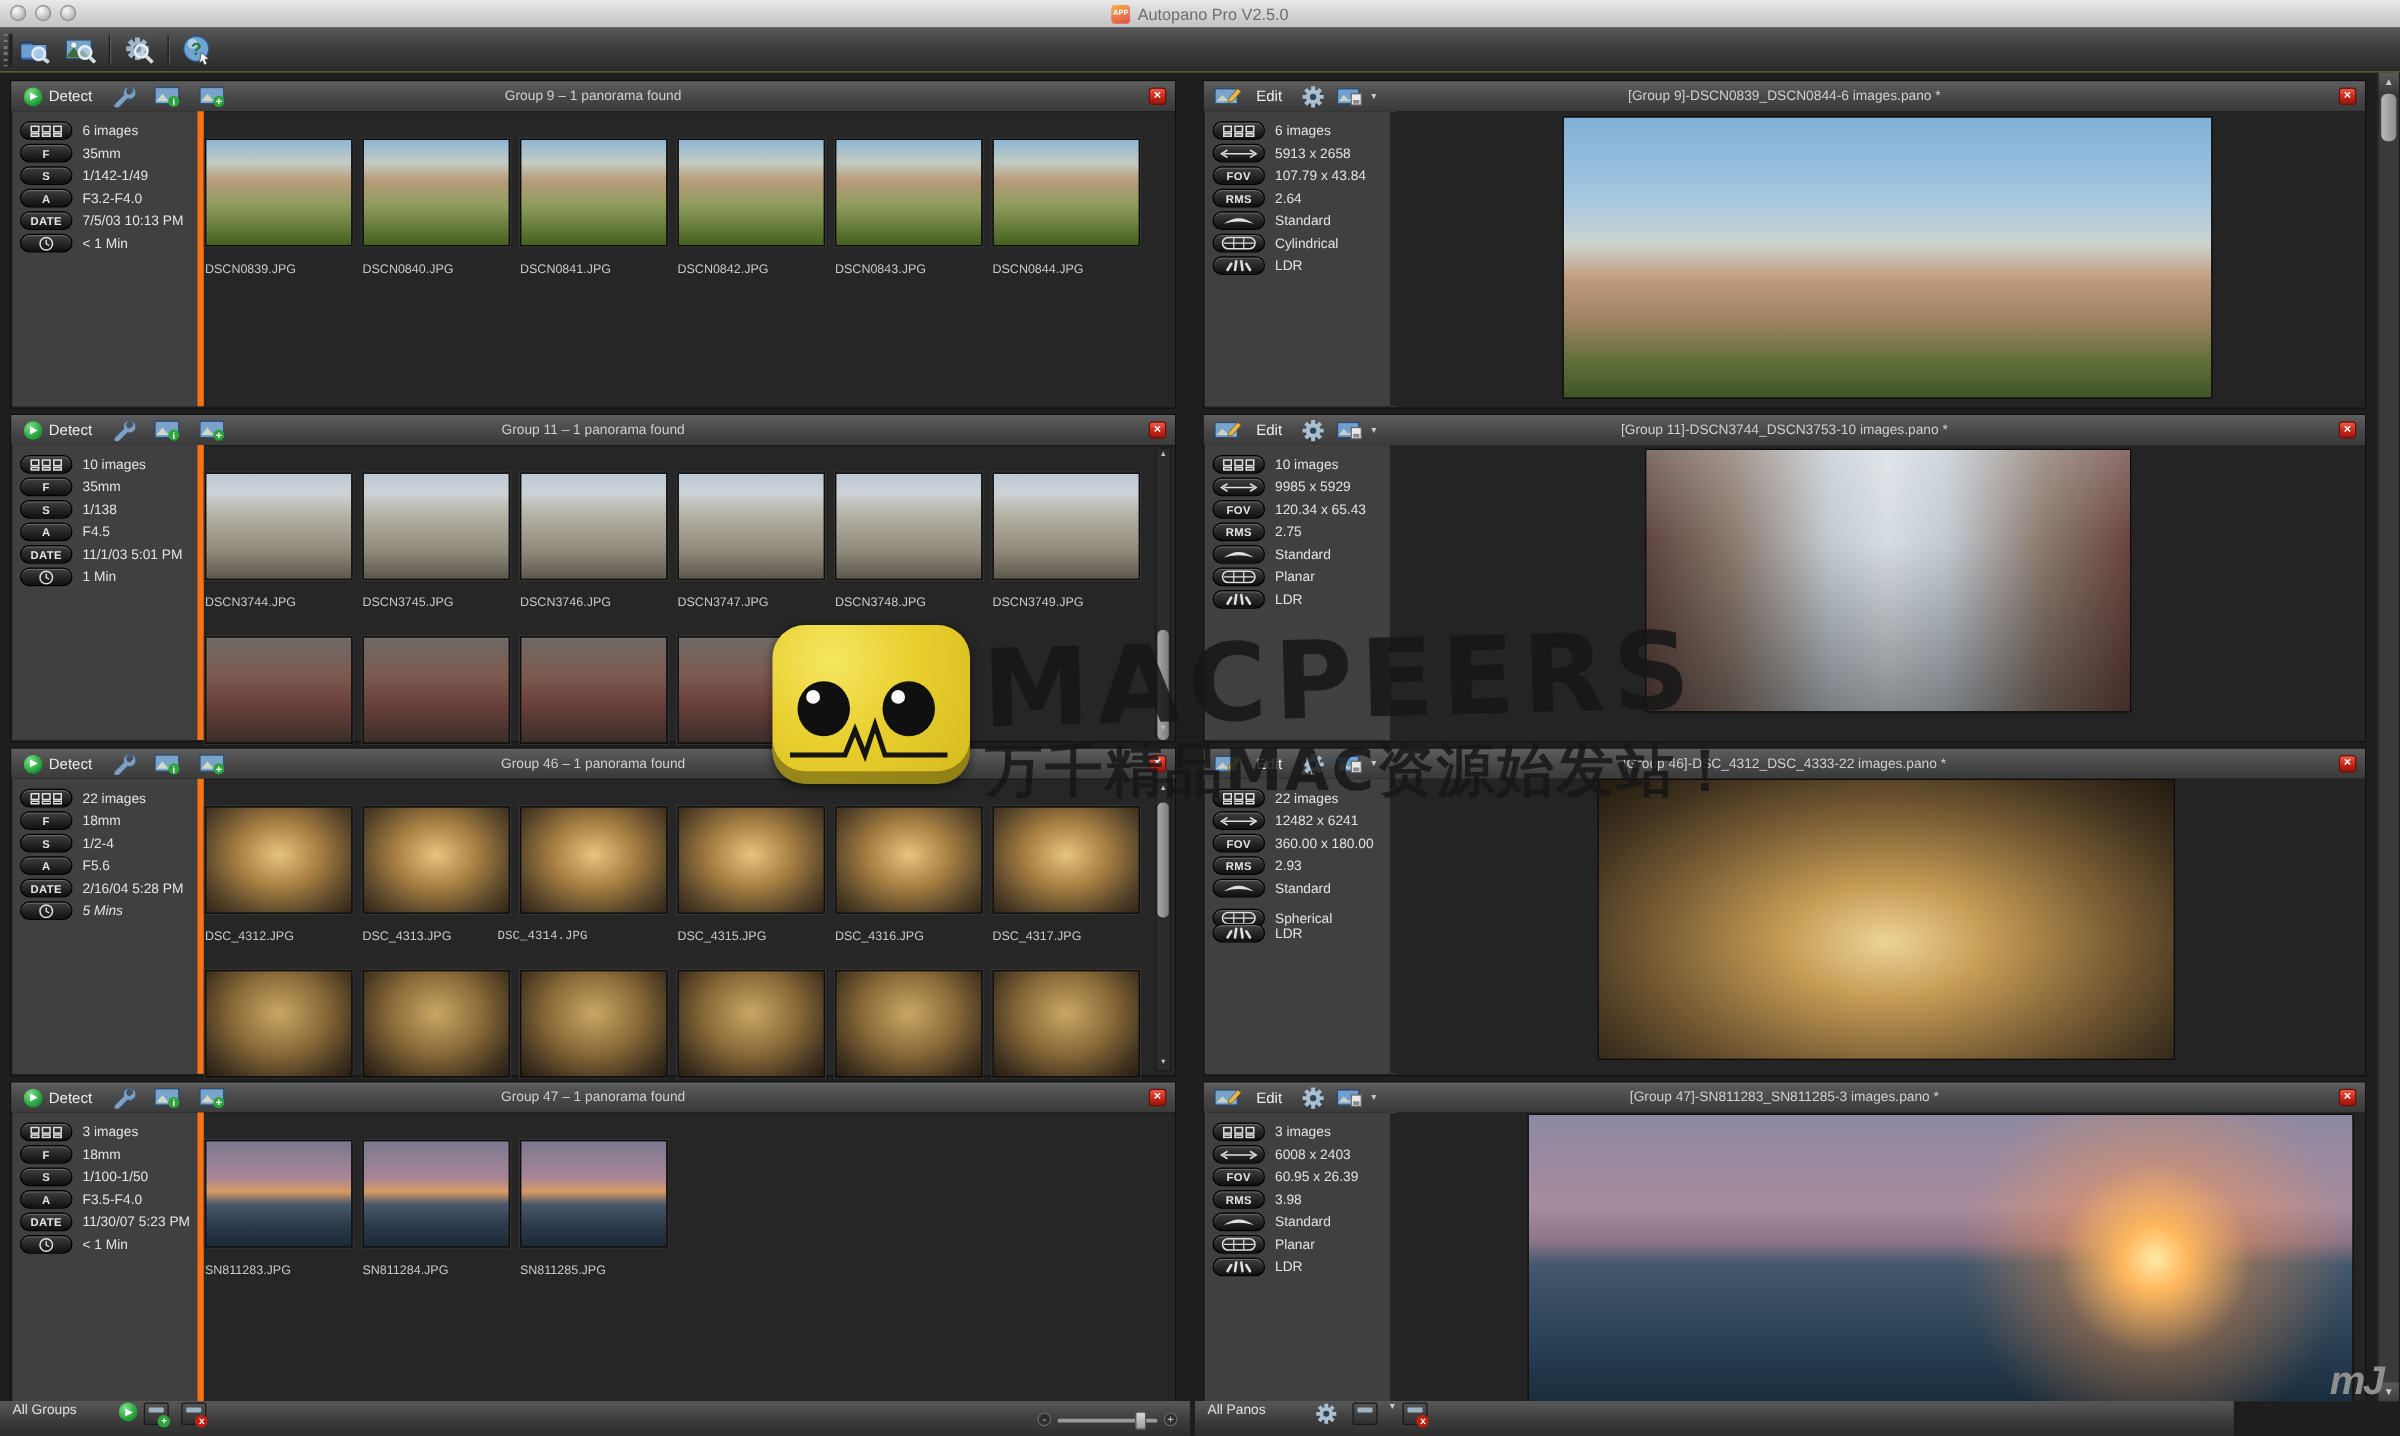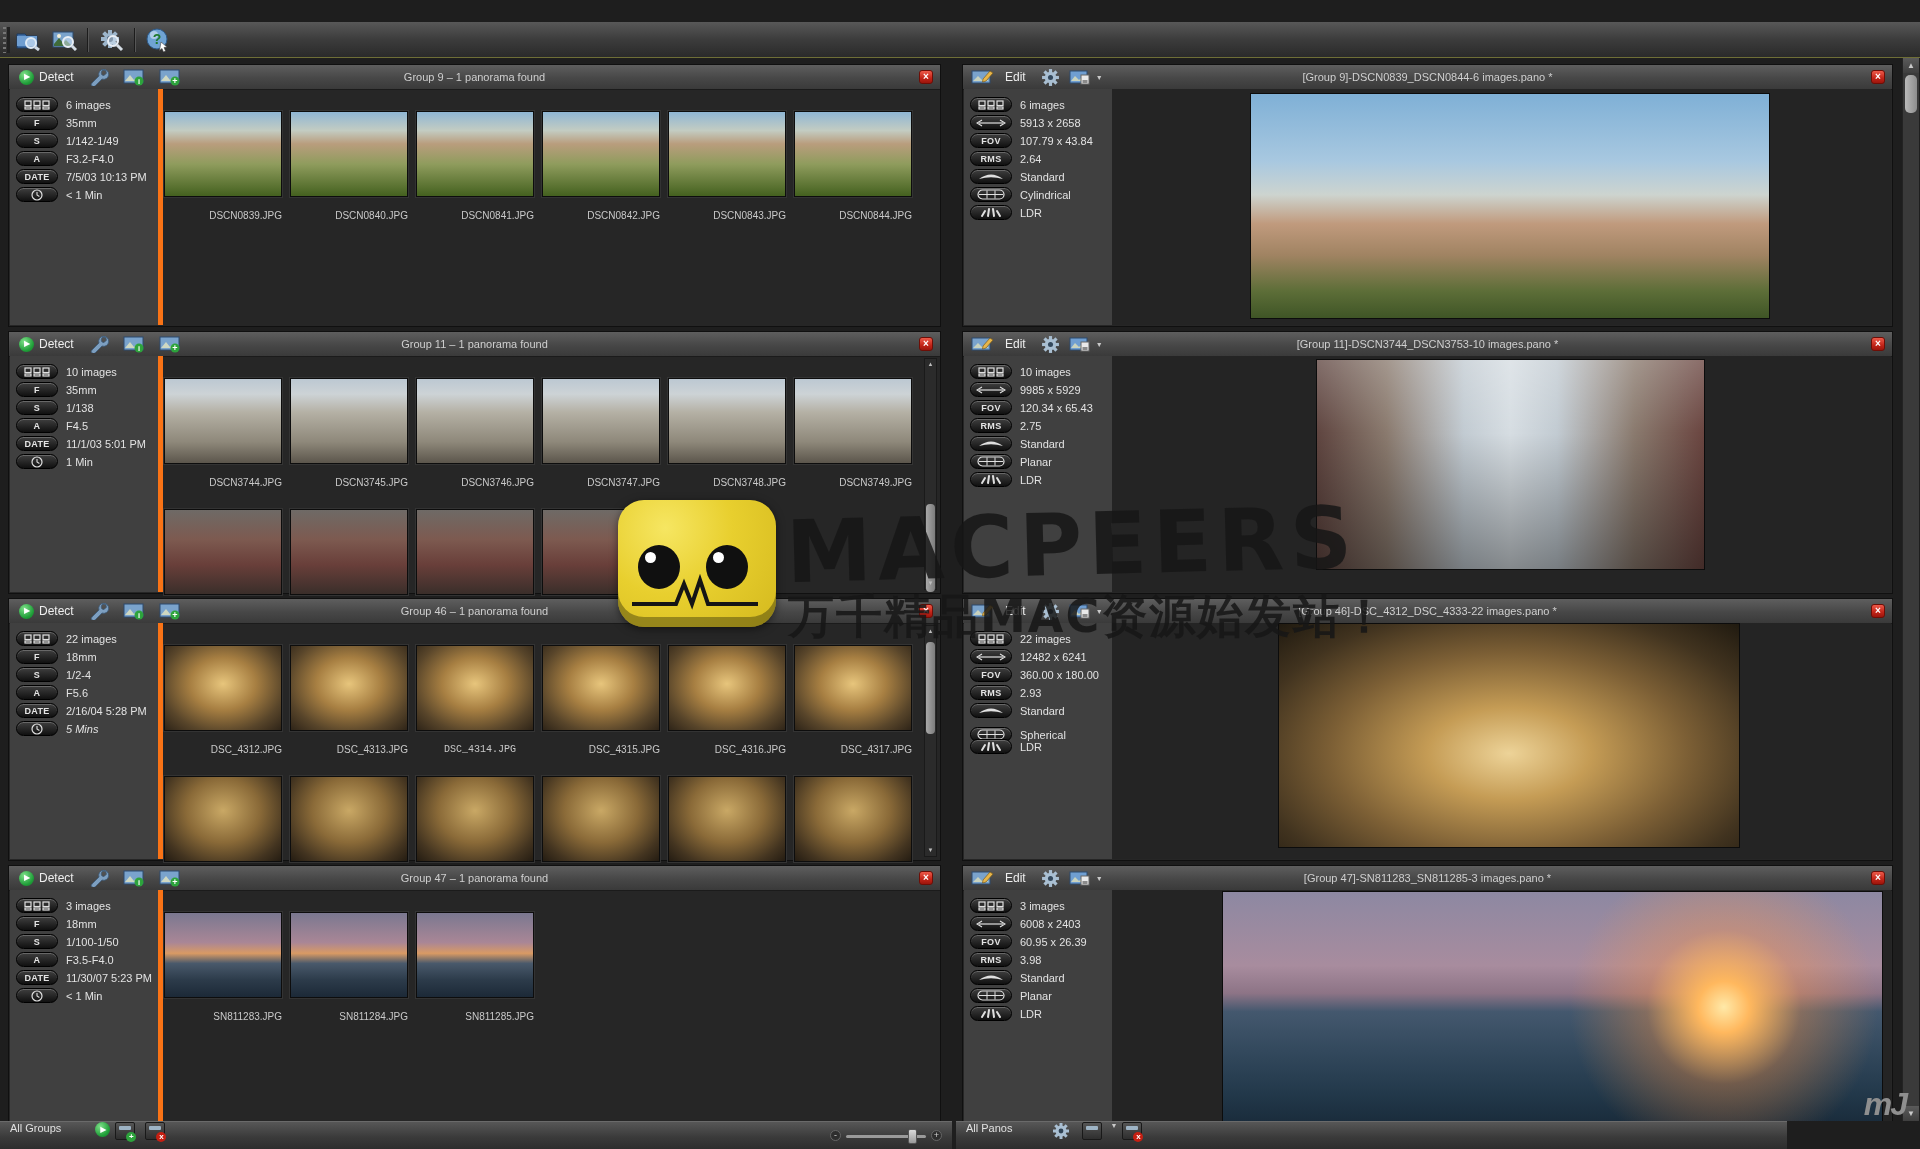--- a/index.html
+++ b/index.html
@@ -64,21 +64,21 @@
   .pill{width:42px;height:15px;border-radius:8px;flex:none;
     background:linear-gradient(180deg,#3f3f3f 0%,#101010 100%);
     border:1px solid #000;box-sizing:border-box;box-shadow:inset 0 1px 0 rgba(255,255,255,.22);
     display:flex;align-items:center;justify-content:center;}
   .pill-label{color:#e4e4e4;font-size:9px;font-weight:bold;letter-spacing:.3px;}
   .mval{color:#e2e2e2;font-size:11px;margin-left:8px;white-space:nowrap;}
 
   
   .thumb{position:absolute;width:118px;height:86px;border:1px solid #0d0d0d;box-sizing:border-box;cursor:pointer;
     box-shadow:0 0 0 1px #333;}
-  .tname{position:absolute;width:118px;text-align:right;color:#c9c9c9;font-size:10px;}
+  .tname{position:absolute;width:118px;text-align:left;color:#c9c9c9;font-size:10px;}
 
   
   .gscroll{position:absolute;right:3px;top:26px;bottom:3px;width:13px;background:#2b2b2b;border:1px solid #1a1a1a;box-sizing:border-box;}
   .gs-btn{position:absolute;left:0;width:11px;height:11px;color:#bdbdbd;font-size:6px;text-align:center;line-height:11px;cursor:pointer;}
   .gs-thumb{position:absolute;left:1px;width:9px;border-radius:4px;background:linear-gradient(90deg,#a8a8a8,#7c7c7c);cursor:pointer;}
 
   
   .pano-area{position:absolute;left:149px;top:24px;right:1px;bottom:1px;background:#242424;overflow:hidden;}
   .pano-img{position:absolute;border:1px solid #0c0c0c;box-sizing:border-box;cursor:pointer;}
 
@@ -117,20 +117,31 @@
     font-style:italic;z-index:40;letter-spacing:-2px;}
 
   .pill-ic{display:flex;align-items:center;justify-content:center;}
   svg{display:block;}
 </style>
 </head>
 <body>
 
 <div class="window">
 
+  <div class="titlebar">
+    <div class="lights">
+      <span class="light"></span>
+      <span class="light"></span>
+      <span class="light"></span>
+    </div>
+    <div class="title-wrap">
+      <span class="app-icon">APP</span>
+      <span>Autopano Pro V2.5.0</span>
+    </div>
+  </div>
 
   <div class="toolbar">
     <div class="grip"></div>
     <button class="tbtn" title="">
       <span>
         <svg width="26" height="22" viewBox="0 0 26 22">
           <path d="M2 5h8l2 2h10v12H2z" fill="#3e6ea8" stroke="#1c3a60"></path>
           <path d="M2 7h20v10H2z" fill="#6f9ed1"></path>
           <circle cx="16" cy="14" r="5" fill="rgba(220,235,250,.55)" stroke="#dfeaf5" stroke-width="2"></circle>
           <line x1="20" y1="18" x2="24" y2="21" stroke="#cfd8e2" stroke-width="3"></line>

